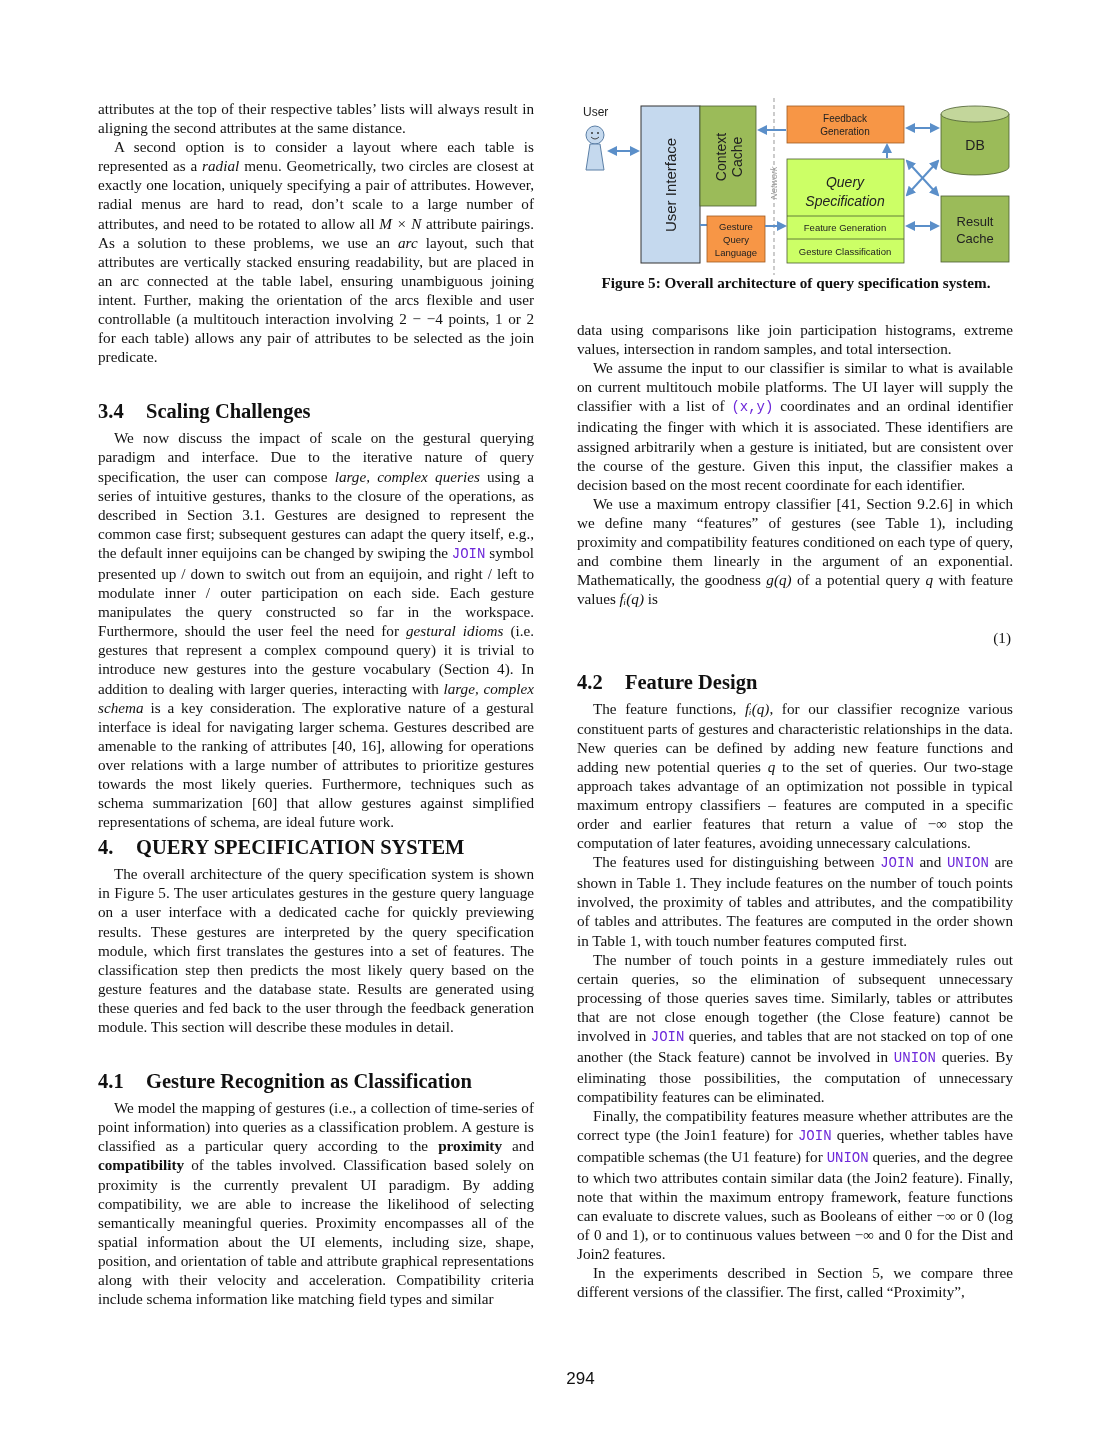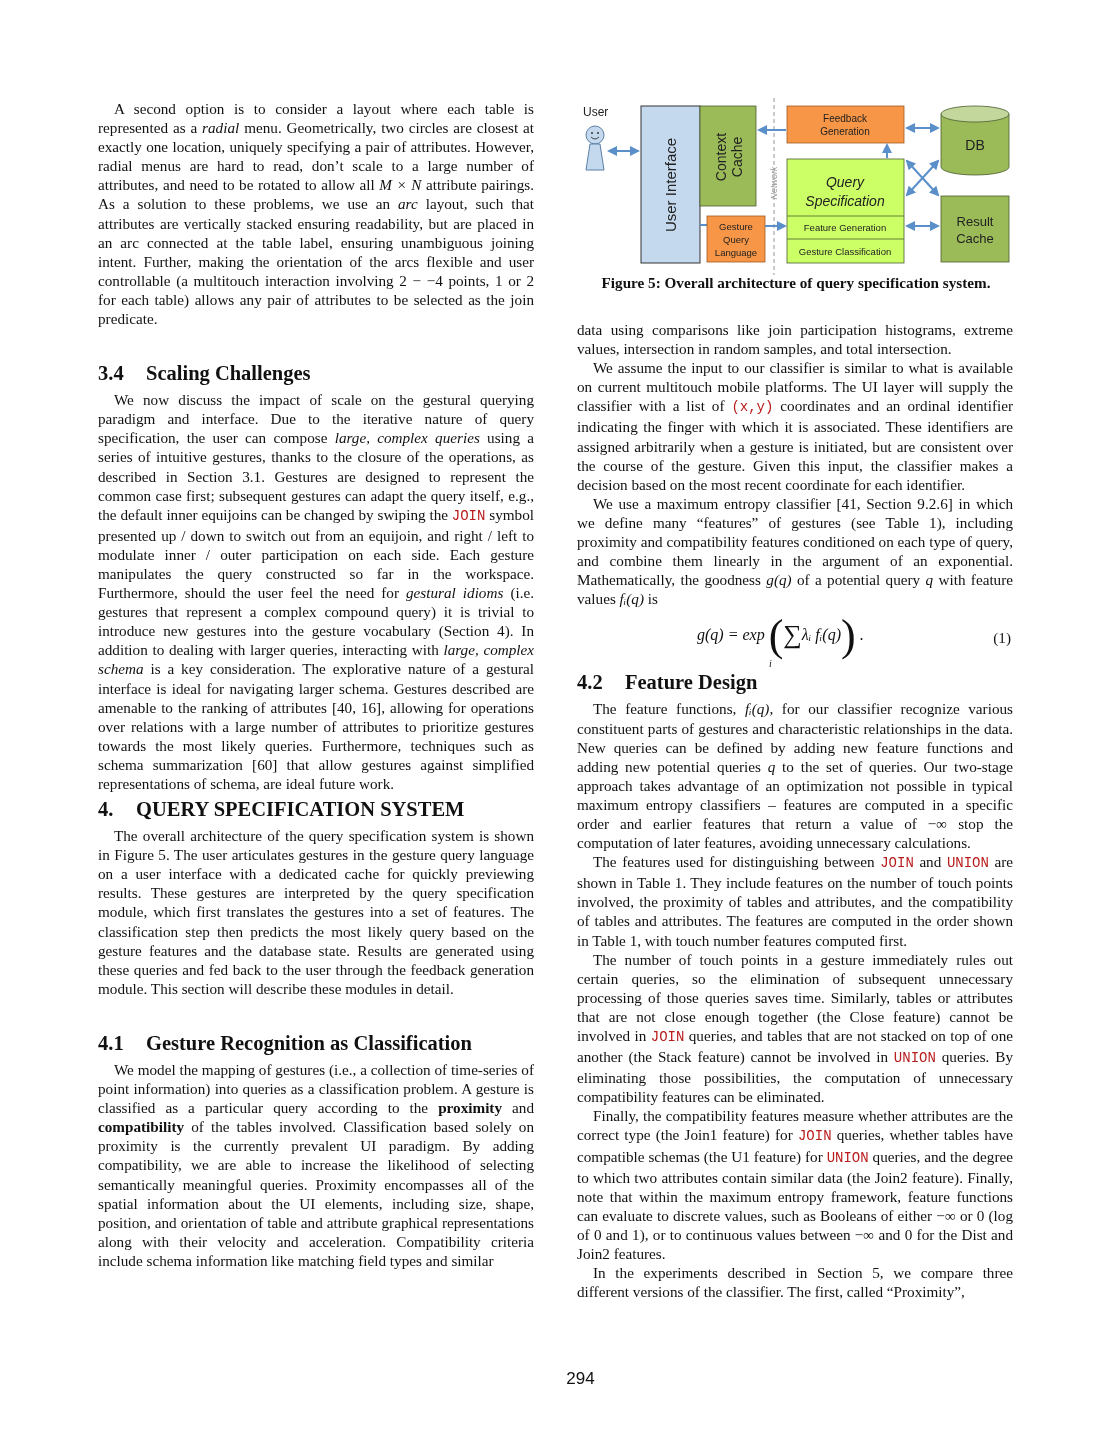--- a/index.html
+++ b/index.html
@@ -2,40 +2,41 @@
 <html><head>
 <meta charset="utf-8">
 <style>
   html, body { margin: 0; padding: 0; background: #ffffff; }
   body { width: 1113px; height: 1440px; position: relative; overflow: hidden; font-family: "Liberation Serif", "DejaVu Serif", serif; color: #111; }
   .col { position: absolute; width: 436px; font-size: 15.2px; line-height: 19.1px; text-align: justify; }
   #col-left { left: 98px; top: 99px; }
   #col-right { left: 577px; top: 320px; }
   p { margin: 0; text-indent: 0; }
   p.ind { text-indent: 16px; }
-  .mono { font-family: "Liberation Mono", "DejaVu Sans Mono", monospace; font-size: 14px; color: #b91c1c; }
+  .mono { font-family: "Liberation Mono", "DejaVu Sans Mono", monospace; font-size: 14px; color: #6d28d9; }
   .h2 { font-weight: bold; font-size: 20.5px; line-height: 24px; margin: 33px 0 5px 0; text-align: left; }
   .h1 { font-weight: bold; font-size: 20.5px; line-height: 24px; margin: 4px 0 5px 0; text-align: left; }
   .h2 .num, .h1 .num { display: inline-block; width: 48px; }
   .h1 .num { width: 38px; }
   .eq { position: relative; height: 58px; margin: 0; }
   .eq .formula { position: absolute; left: 120px; top: 8px; font-size: 16px; font-style: normal; white-space: nowrap; }
   .eq .eqnum { position: absolute; right: 2px; top: 20px; }
   .bigparen { font-size: 44px; line-height: 40px; vertical-align: -10px; font-weight: 100; }
   .sum { font-size: 26px; vertical-align: -3px; }
   .sub-i { position: absolute; font-size: 10px; font-style: italic; }
   #page-number { position: absolute; top: 1369px; left: 0; width: 1113px; text-align: center; font-family: "Liberation Sans", "DejaVu Sans", sans-serif; font-size: 17px; padding-left: 24px; }
   #figure { position: absolute; left: 576px; top: 95px; width: 440px; height: 185px; font-family: "Liberation Sans", "DejaVu Sans", sans-serif; }
   #fig-caption { position: absolute; left: 576px; top: 274px; width: 440px; text-align: center; font-weight: bold; font-size: 15.2px; }
   svg text { font-family: "Liberation Sans", "DejaVu Sans", sans-serif; }
 </style>
 </head>
 <body>
 
 <div id="col-left" class="col">
+  <p>attributes at the top of their respective tables’ lists will always result in aligning the second attributes at the same distance.</p>
   <p class="ind"><span>A second option is to consider a layout where each table is represented as a </span><i>radial</i><span> menu. Geometrically, two circles are closest at exactly one location, uniquely specifying a pair of attributes. However, radial menus are hard to read, don’t scale to a large number of attributes, and need to be rotated to allow all </span><i>M × N</i><span> attribute pairings. As a solution to these problems, we use an </span><i>arc</i><span> layout, such that attributes are vertically stacked ensuring readability, but are placed in an arc connected at the table label, ensuring unambiguous joining intent. Further, making the orientation of the arcs flexible and user controllable (a multitouch interaction involving 2 − −4 points, 1 or 2 for each table) allows any pair of attributes to be selected as the join predicate.</span></p>
 
   <div class="h2"><span class="num">3.4</span><span>Scaling Challenges</span></div>
   <p class="ind"><span>We now discuss the impact of scale on the gestural querying paradigm and interface. Due to the iterative nature of query specification, the user can compose </span><i>large, complex queries</i><span> using a series of intuitive gestures, thanks to the closure of the operations, as described in Section 3.1.  Gestures are designed to represent the common case first; subsequent gestures can adapt the query itself, e.g., the default inner equijoins can be changed by swiping the </span><span class="mono">JOIN</span><span> symbol presented up / down to switch out from an equijoin, and right / left to modulate inner / outer participation on each side. Each gesture manipulates the query constructed so far in the workspace. Furthermore, should the user feel the need for </span><i>gestural idioms</i><span> (i.e. gestures that represent a complex compound query) it is trivial to introduce new gestures into the gesture vocabulary (Section 4). In addition to dealing with larger queries, interacting with </span><i>large, complex schema</i><span> is a key consideration.  The explorative nature of a gestural interface is ideal for navigating larger schema.  Gestures described are amenable to the ranking of attributes [40, 16], allowing for operations over relations with a large number of attributes to prioritize gestures towards the most likely queries. Furthermore, techniques such as schema summarization [60] that allow gestures against simplified representations of schema, are ideal future work.</span></p>
 
   <div class="h1"><span class="num">4.</span><span>QUERY SPECIFICATION SYSTEM</span></div>
   <p class="ind">The overall architecture of the query specification system is shown in Figure 5.  The user articulates gestures in the gesture query language on a user interface with a dedicated cache for quickly previewing results.  These gestures are interpreted by the query specification module, which first translates the gestures into a set of features.  The classification step then predicts the most likely query based on the gesture features and the database state. Results are generated using these queries and fed back to the user through the feedback generation module. This section will describe these modules in detail.</p>
 
   <div class="h2"><span class="num">4.1</span><span>Gesture Recognition as Classification</span></div>
   <p class="ind"><span>We model the mapping of gestures (i.e., a collection of time-series of point information) into queries as a classification problem.  A gesture is classified as a particular query according to the </span><b>proximity</b><span> and </span><b>compatibility</b><span> of the tables involved. Classification based solely on proximity is the currently prevalent UI paradigm.  By adding compatibility, we are able to increase the likelihood of selecting semantically meaningful queries. Proximity encompasses all of the spatial information about the UI elements, including size, shape, position, and orientation of table and attribute graphical representations along with their velocity and acceleration.  Compatibility criteria include schema information like matching field types and similar</span></p>
@@ -109,26 +110,20 @@
   </svg>
 </div>
 <div id="fig-caption">Figure 5: Overall architecture of query specification system.</div>
 
 <div id="col-right" class="col">
   <p>data using comparisons like join participation histograms, extreme values, intersection in random samples, and total intersection.</p>
   <p class="ind"><span>We assume the input to our classifier is similar to what is available on current multitouch mobile platforms. The UI layer will supply the classifier with a list of </span><span class="mono">(x,y)</span><span> coordinates and an ordinal identifier indicating the finger with which it is associated. These identifiers are assigned arbitrarily when a gesture is initiated, but are consistent over the course of the gesture. Given this input, the classifier makes a decision based on the most recent coordinate for each identifier.</span></p>
   <p class="ind"><span>We use a maximum entropy classifier [41, Section 9.2.6] in which we define many “features” of gestures (see Table 1), including proximity and compatibility features conditioned on each type of query, and combine them linearly in the argument of an exponential. Mathematically, the goodness </span><i>g(q)</i><span> of a potential query </span><i>q</i><span> with feature values </span><i>fᵢ(q)</i><span> is</span></p>
 
   <div class="eq">
-    <div class="formula">
-      <i>g(q) = exp</i>
-      <span class="bigparen">(</span><span class="sum">∑</span><i>λᵢ fᵢ(q)</i><span class="bigparen">)</span>
-      <span>.</span>
-      <span class="sub-i" style="left:72px; top:38px;">i</span>
-    </div>
     <div class="eqnum">(1)</div>
   </div>
 
   <div class="h2" style="margin-top:4px;"><span class="num">4.2</span><span>Feature Design</span></div>
   <p class="ind"><span>The feature functions, </span><i>fᵢ(q)</i><span>, for our classifier recognize various constituent parts of gestures and characteristic relationships in the data. New queries can be defined by adding new feature functions and adding new potential queries </span><i>q</i><span> to the set of queries. Our two-stage approach takes advantage of an optimization not possible in typical maximum entropy classifiers – features are computed in a specific order and earlier features that return a value of −∞ stop the computation of later features, avoiding unnecessary calculations.</span></p>
   <p class="ind"><span>The features used for distinguishing between </span><span class="mono">JOIN</span><span> and </span><span class="mono">UNION</span><span> are shown in Table 1.  They include features on the number of touch points involved, the proximity of tables and attributes, and the compatibility of tables and attributes. The features are computed in the order shown in Table 1, with touch number features computed first.</span></p>
   <p class="ind"><span>The number of touch points in a gesture immediately rules out certain queries, so the elimination of subsequent unnecessary processing of those queries saves time. Similarly, tables or attributes that are not close enough together (the Close feature) cannot be involved in </span><span class="mono">JOIN</span><span> queries, and tables that are not stacked on top of one another (the Stack feature) cannot be involved in </span><span class="mono">UNION</span><span> queries. By eliminating those possibilities, the computation of unnecessary compatibility features can be eliminated.</span></p>
   <p class="ind"><span>Finally, the compatibility features measure whether attributes are the correct type (the Join1 feature) for </span><span class="mono">JOIN</span><span> queries, whether tables have compatible schemas (the U1 feature) for </span><span class="mono">UNION</span><span> queries, and the degree to which two attributes contain similar data (the Join2 feature). Finally, note that within the maximum entropy framework, feature functions can evaluate to discrete values, such as Booleans of either −∞ or 0 (log of 0 and 1), or to continuous values between −∞ and 0 for the Dist and Join2 features.</span></p>
   <p class="ind">In the experiments described in Section 5, we compare three different versions of the classifier.  The first, called “Proximity”,</p>
 </div>

